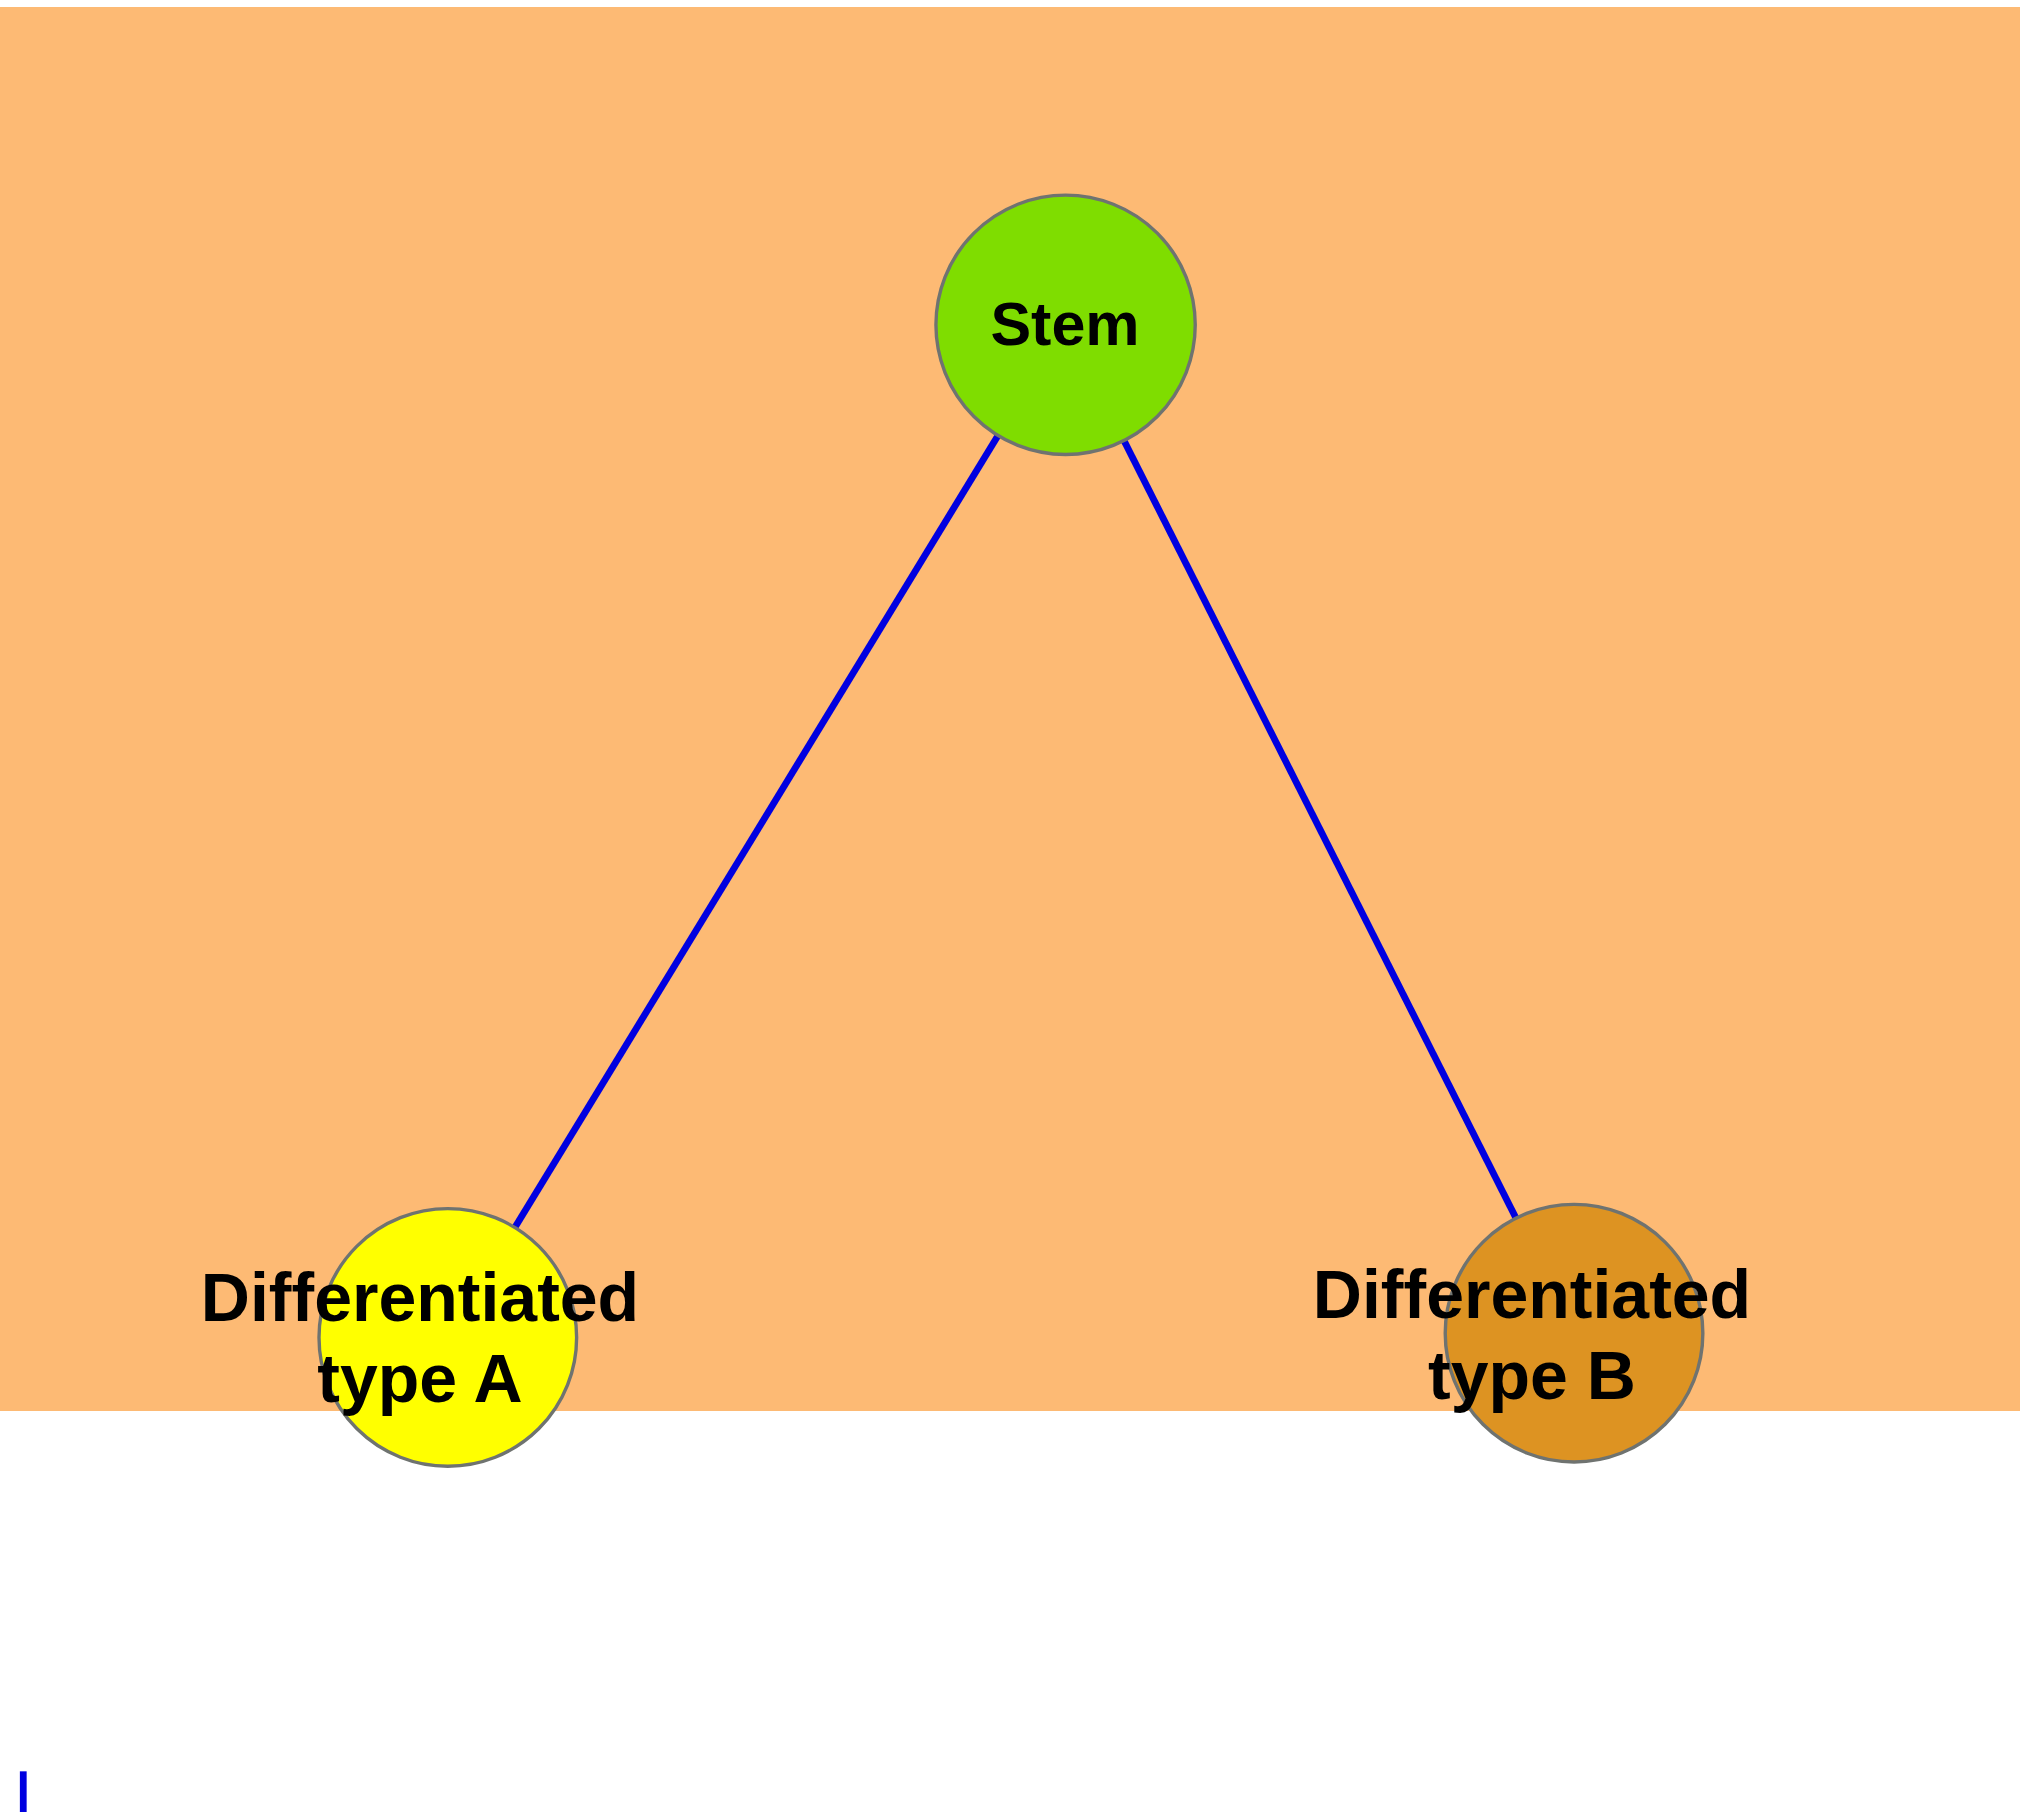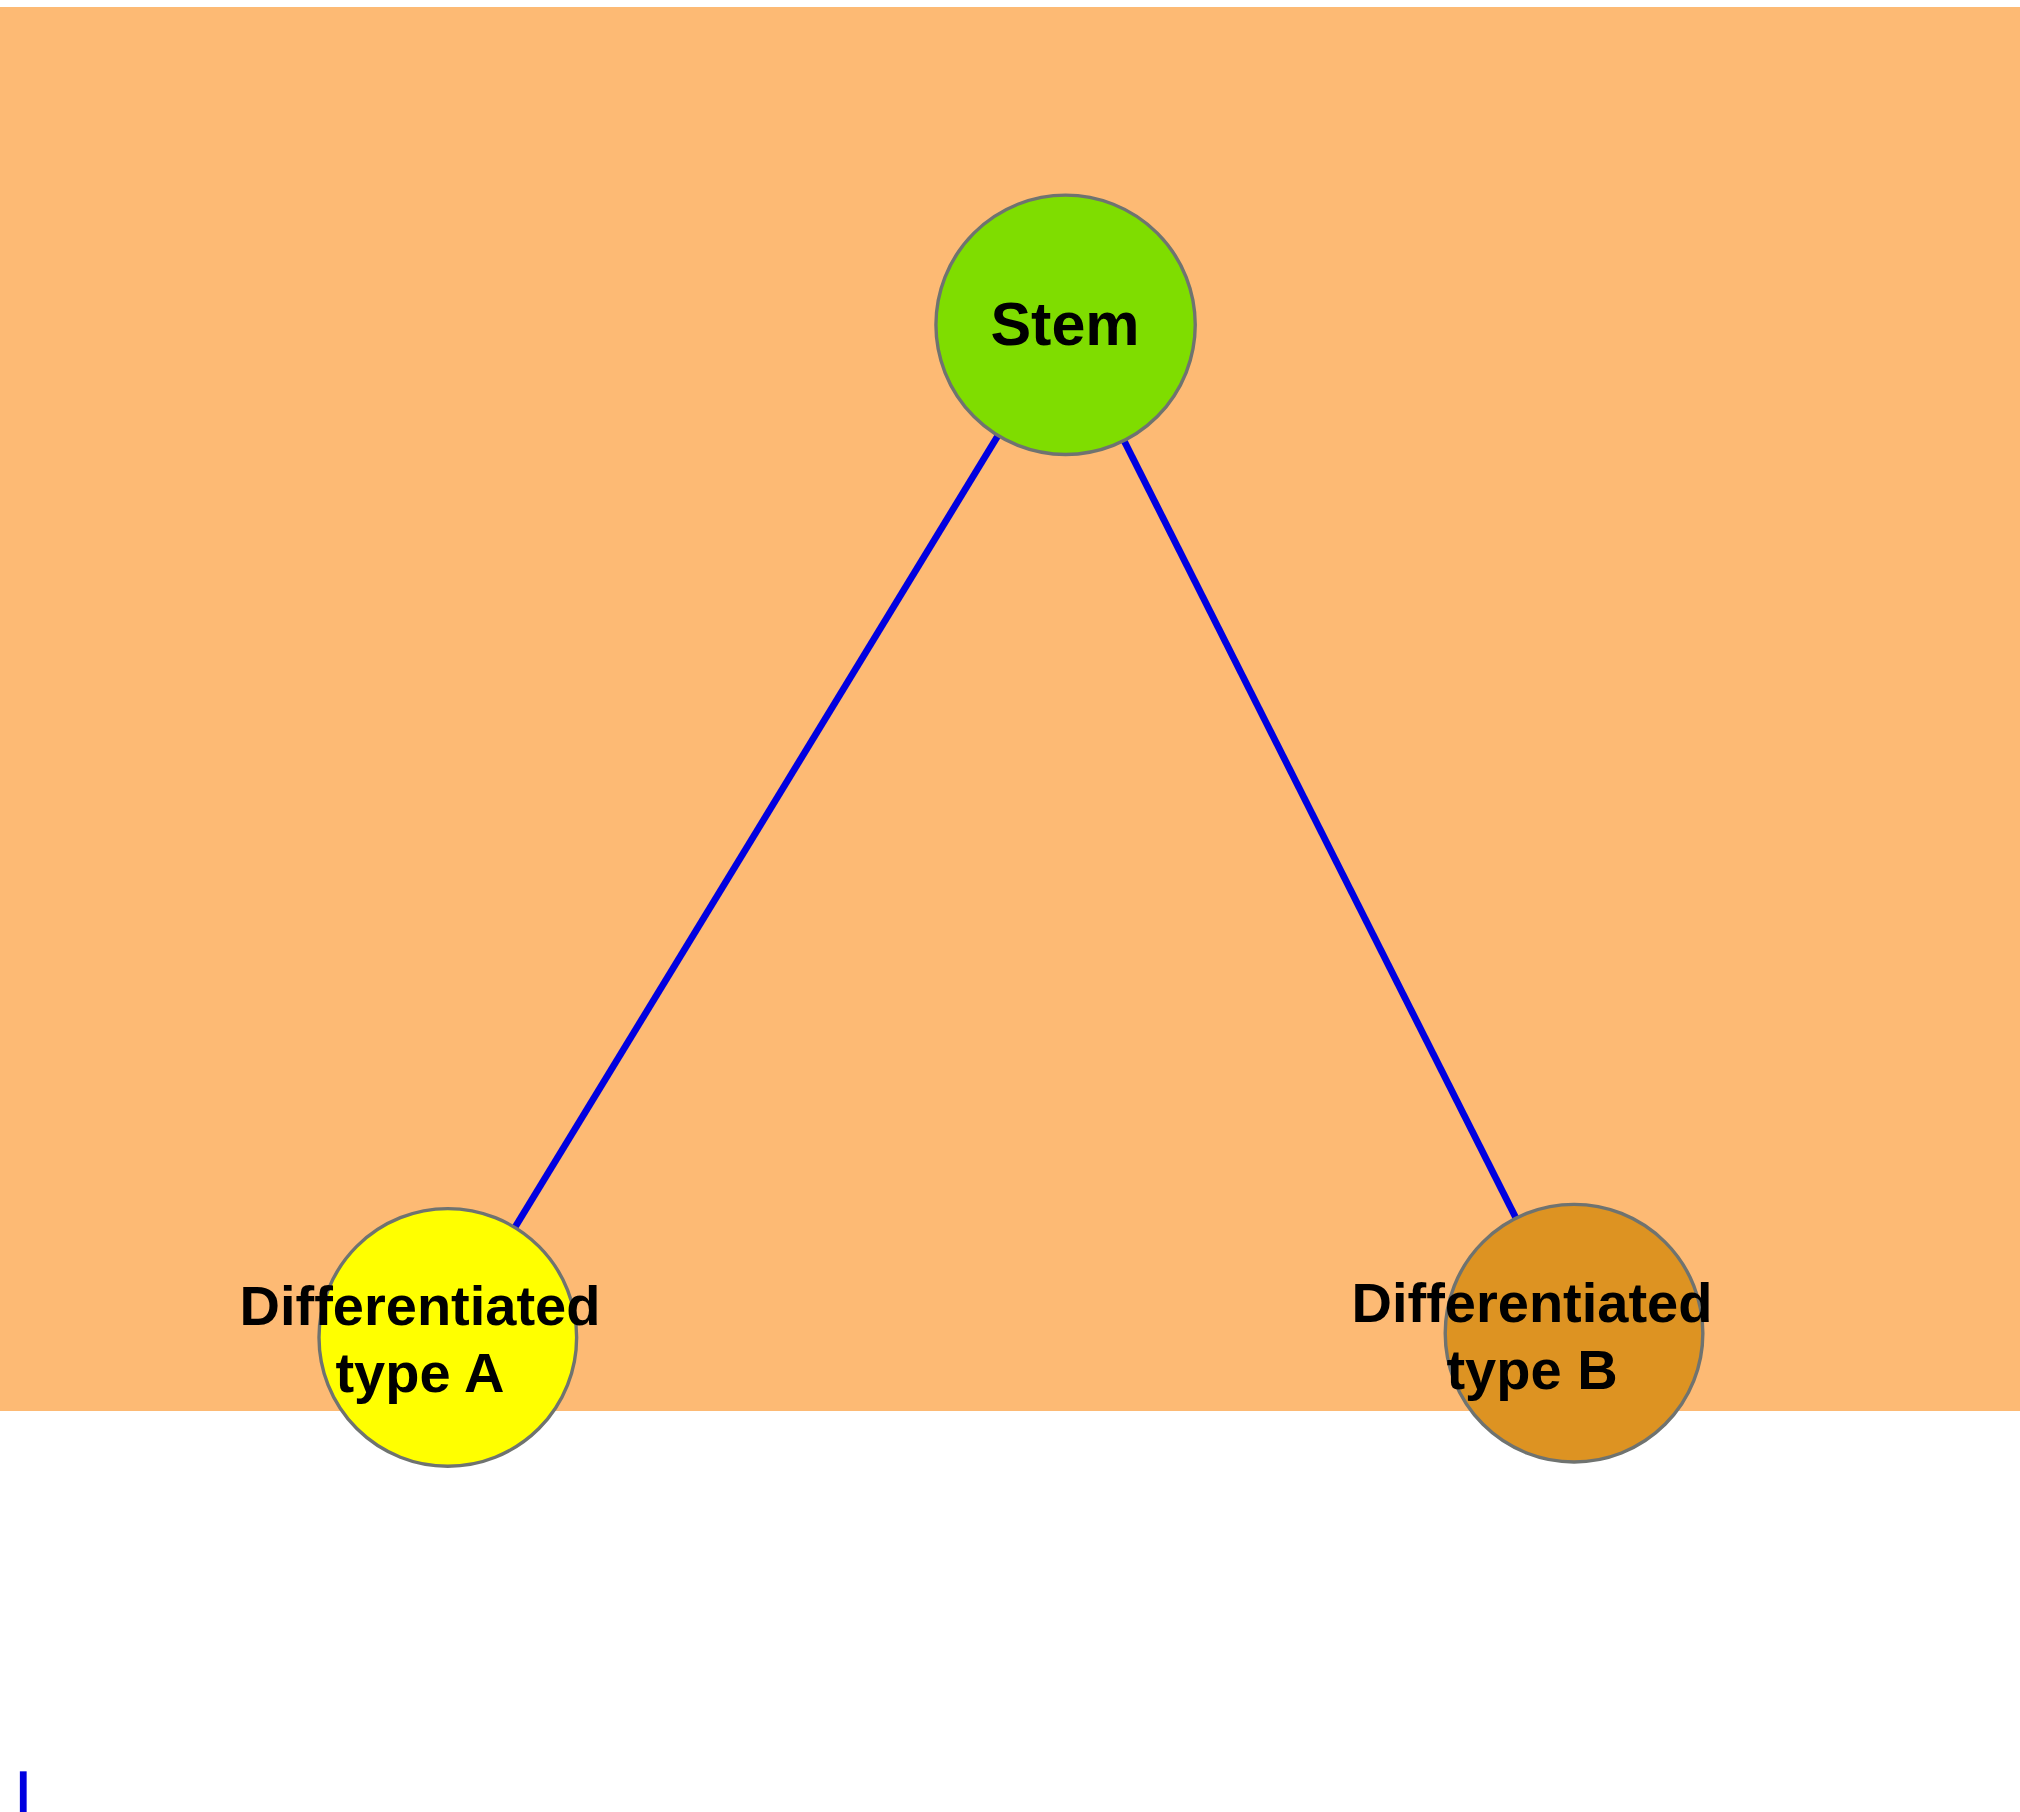--- a/index.html
+++ b/index.html
@@ -45,21 +45,21 @@
     font-weight: bold;
     color: #000000;
     white-space: pre-line;
     line-height: 1.2;
     pointer-events: none;
   }
   .node-label.stem {
     font-size: 61px;
   }
   .node-label.diff {
-    font-size: 56px;
+    font-size: 68px;
   }
 </style>
 </head>
 <body>
 
 <div class="stage">
   <div class="canvas">
 
     <svg class="graph" viewBox="0 0 2384 2130" xmlns="http://www.w3.org/2000/svg">
 

